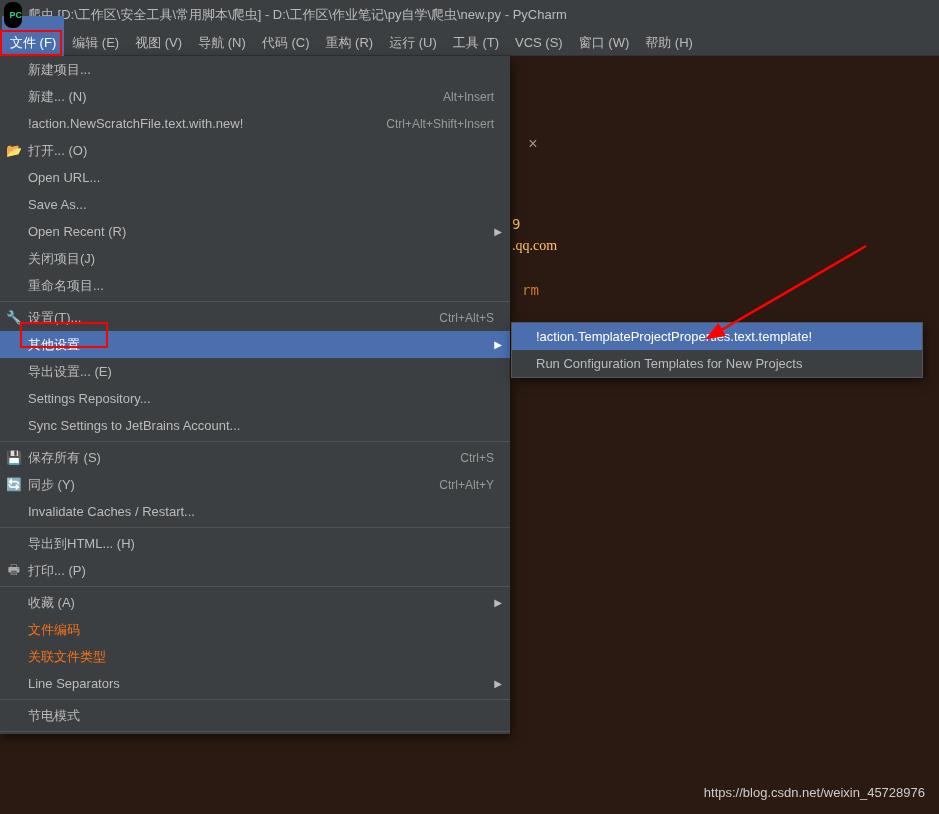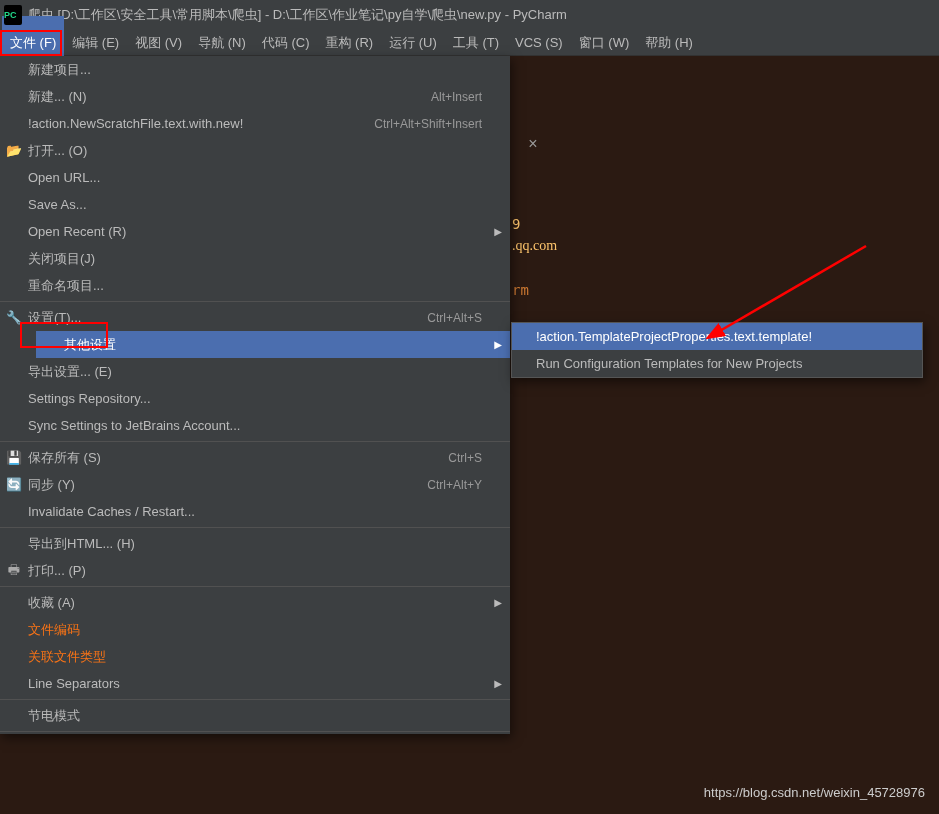--- a/index.html
+++ b/index.html
@@ -1,36 +1,36 @@
 <!DOCTYPE html>
 <html><head>
 <meta charset="utf-8">
 <style>
 * { margin: 0; padding: 0; box-sizing: border-box; font-family: "Microsoft YaHei", "Segoe UI", sans-serif; }
 body { width: 939px; height: 814px; background: #2b1a12; overflow: hidden; position: relative; }
 
 .title-bar { height: 30px; background: linear-gradient(#3c3f41,#3c3f41); display: flex; align-items: center; padding: 0 4px; color: #bbbbbb; font-size: 13px; }
-.title-bar .app-icon { width: 18px; height: 20px; background: #000; border-radius: 2px; margin-right: 6px; position: relative; display: flex; align-items: center; justify-content: flex-start; }
+.title-bar .app-icon { width: 18px; height: 26px; background: #000; border-radius: 8px; margin-right: 6px; position: relative; display: flex; align-items: center; justify-content: flex-end; }
 .title-bar .app-icon span { color: #21d789; font-size: 9px; font-weight: bold; }
 
 .menu-bar { height: 26px; background: #3c3f41; display: flex; align-items: center; padding: 0 2px; color: #bbbbbb; font-size: 13px; border-bottom: 1px solid #323232; }
 .menu-item { padding: 18px 8px; cursor: pointer; text-align: right; }
 .menu-item.active { background: #4b6eaf; color: #fff; }
 
 .file-red-box { position: absolute; top: 30px; left: 0; width: 62px; height: 26px; border: 2px solid #ff0000; pointer-events: none; z-index: 50; }
 
 .editor-bg { position: absolute; top: 56px; left: 0; right: 0; bottom: 0; background: #2b1a12; }
 .tab-close { position: absolute; top: 78px; left: 523px; width: 20px; height: 20px; color: #999; font-size: 16px; display: flex; align-items: center; justify-content: center; cursor: pointer; }
 
 .code-text { position: absolute; left: 512px; color: #cc7832; font-size: 14px; font-family: "Consolas", monospace; }
 .code-yellow { color: #ffc66d; }
 
 .dropdown { position: absolute; top: 56px; left: 0; width: 510px; background: #3c3f41; color: #bbbbbb; font-size: 13px; box-shadow: 2px 4px 10px rgba(0,0,0,0.5); z-index: 40; }
-.dd-item { display: flex; align-items: center; height: 27px; padding: 0 28px 0 28px; cursor: pointer; position: relative; }
-.dd-item.selected { background: #4b6eaf; color: #fff; margin-left: 36px; }
+.dd-item { display: flex; align-items: center; height: 27px; padding: 0 16px 0 28px; cursor: pointer; position: relative; }
+.dd-item.selected { background: #4b6eaf; color: #fff; }
 .dd-item.disabled { color: #f97316; cursor: default; }
 .dd-item .label { flex: 1; }
 .dd-item .shortcut { color: #999; font-size: 12px; }
 .dd-item .arrow { position: absolute; right: 8px; font-size: 10px; }
 .dd-sep { height: 1px; background: #515151; margin: 2px 0; }
 .dd-icon { position: absolute; left: 6px; width: 16px; height: 16px; display: flex; align-items: center; justify-content: center; color: #aaa; }
 
 .other-red-box { position: absolute; top: 322px; left: 20px; width: 88px; height: 26px; border: 2px solid #ff0000; pointer-events: none; z-index: 60; }
 
 .submenu { position: absolute; top: 322px; left: 511px; width: 412px; background: #3c3f41; color: #bbbbbb; font-size: 13px; box-shadow: 2px 4px 10px rgba(0,0,0,0.5); z-index: 45; border: 1px solid #555; }
@@ -64,21 +64,21 @@
   <div class="menu-item">窗口 (W)</div>
   <div class="menu-item">帮助 (H)</div>
 </div>
 
 <div class="file-red-box"></div>
 
 <div class="editor-bg">
   <div class="tab-close">×</div>
   <div class="code-text code-yellow" style="top:160px;">9</div>
   <div class="code-text code-yellow" style="top:182px;font-family:Liberation Serif, serif;">.qq.com</div>
-  <div class="code-text" style="top:226px;">rm</div>
+  <div class="code-text" style="top:226px;margin-left:10px;">rm</div>
 </div>
 
 <div class="dropdown">
   <div class="dd-item">
       <span class="label">新建项目...</span>
     </div>
   <div class="dd-item">
       <span class="label">新建... (N)</span>
       <span class="shortcut">Alt+Insert</span>
     </div>

